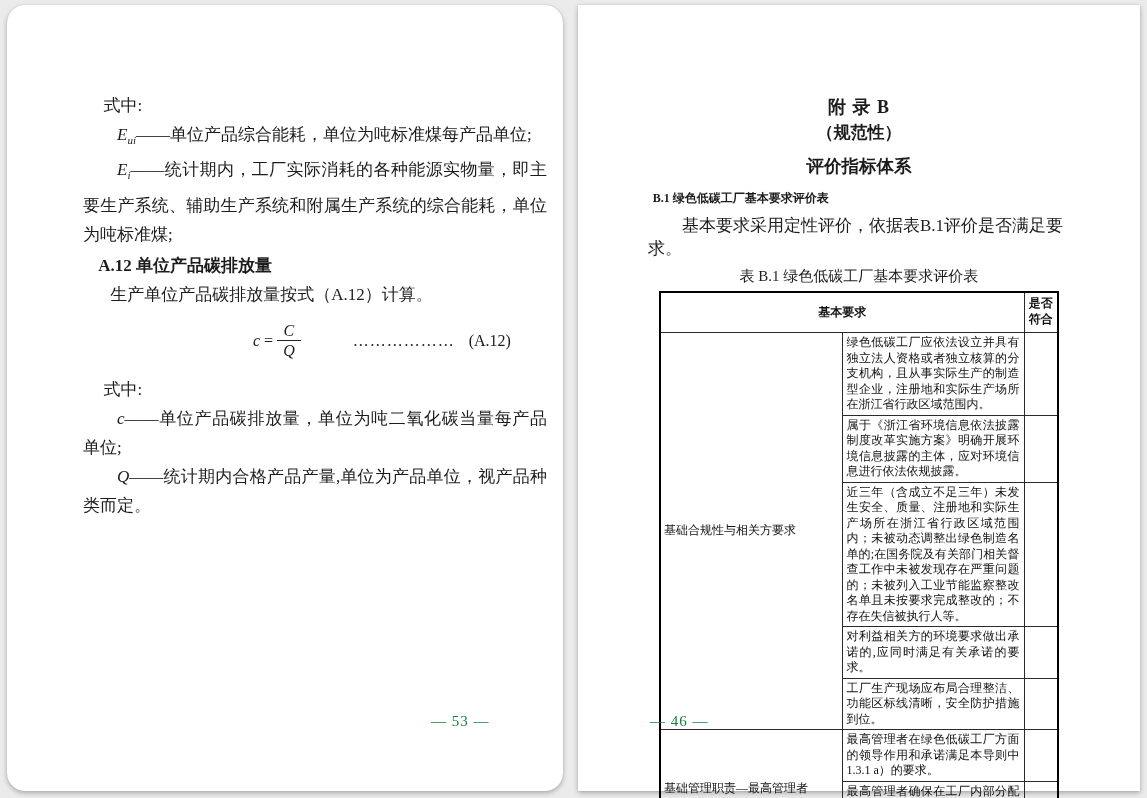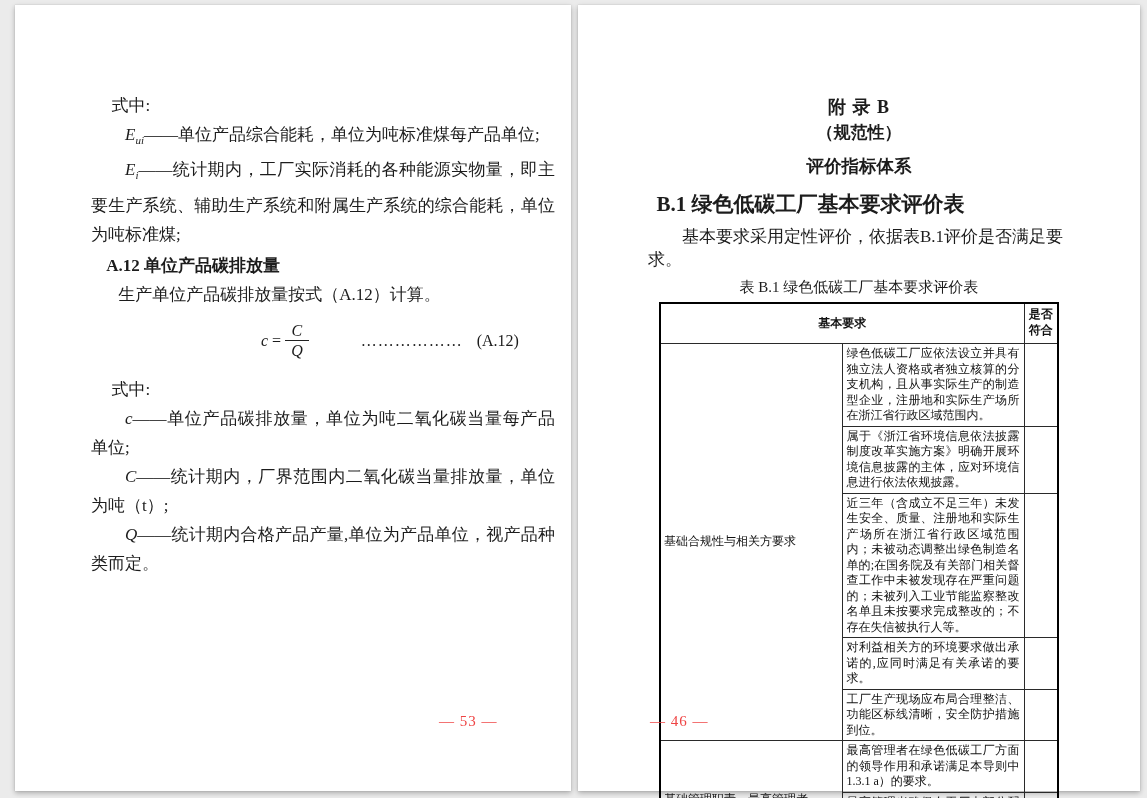--- a/index.html
+++ b/index.html
@@ -11,21 +11,21 @@
     overflow: hidden;
     position: relative;
   }
   .page {
     position: absolute;
     top: 5px;
     height: 786px;
     background: #ffffff;
     box-shadow: 0 2px 5px rgba(0,0,0,0.28), 0 0 1px rgba(0,0,0,0.18);
   }
-  .page-left  { left: 15px;   width: 556px; }
+  .page-left  { left: 7px;   width: 556px; border-radius: 18px; }
   .page-right { left: 578px; width: 562px; }
 
   
   .left-content {
     padding: 86px 16px 0 76px;
     font-size: 17px;
     line-height: 29px;
   }
   .wh    { text-indent: 1.2em; }
   .def   { text-indent: 2em; text-align: justify; }
@@ -47,33 +47,33 @@
   .frac { display: inline-block; text-align: center; vertical-align: middle; }
   .frac .num { display: block; border-bottom: 1px solid #222; padding: 0 6px 1px; font-style: italic; }
   .frac .den { display: block; padding: 1px 6px 0; font-style: italic; }
   .formula-dots  { margin-left: 52px; letter-spacing: 1px; color: #222; }
   .formula-label { margin-left: 14px; }
 
   .pageno {
     position: absolute;
     font-size: 15px;
     letter-spacing: 1px;
-    color: #ef4444;
+    color: #15803d;
     top: 708px;
   }
   .pageno-left  { left: 424px; }
   .pageno-right { left: 72px; }
 
   
   .right-content { padding: 90px 70px 0 70px; font-size: 17px; }
   .c-line  { text-align: center; font-weight: bold; }
   .app-label { font-size: 18px; letter-spacing: 1px; }
   .app-type  { margin-top: 2px; }
   .app-title { margin-top: 10px; font-size: 17.5px; }
-  .sec-heading-b { font-weight: bold; margin-top: 12px; text-indent: 0.4em; font-size: 21px; }
+  .sec-heading-b { font-weight: bold; margin-top: 12px; text-indent: 0.4em; font-size: 12px; }
   .para-b { margin-top: 7px; text-indent: 2em; }
   .table-caption { text-align: center; margin-top: 7px; font-size: 15px; }
 
   table.evtable {
     border-collapse: collapse;
     width: 400px;
     margin: 5px auto 0;
     font-size: 12px;
     line-height: 15.5px;
     color: #111;
@@ -127,21 +127,20 @@
         <span class="den">Q</span>
       </span>
       <span class="formula-dots">………………</span>
       <span class="formula-label">(A.12)</span>
     </div>
 
     <p class="wh">式中:</p>
 
     <p class="def"><span class="var">c</span><span>——单位产品碳排放量，单位为吨二氧化碳当量每产品单位;</span></p>
 
-    <p class="def"><span class="var">C</span><span>——统计期内，厂界范围内二氧化碳当量排放量，单位为吨（t）;</span></p>
 
     <p class="def"><span class="var">Q</span><span>——统计期内合格产品产量,单位为产品单位，视产品种类而定。</span></p>
 
   </div>
   <div class="pageno pageno-left">— 53 —</div>
 </div>
 
 <div class="page page-right">
   <div class="right-content">
 

